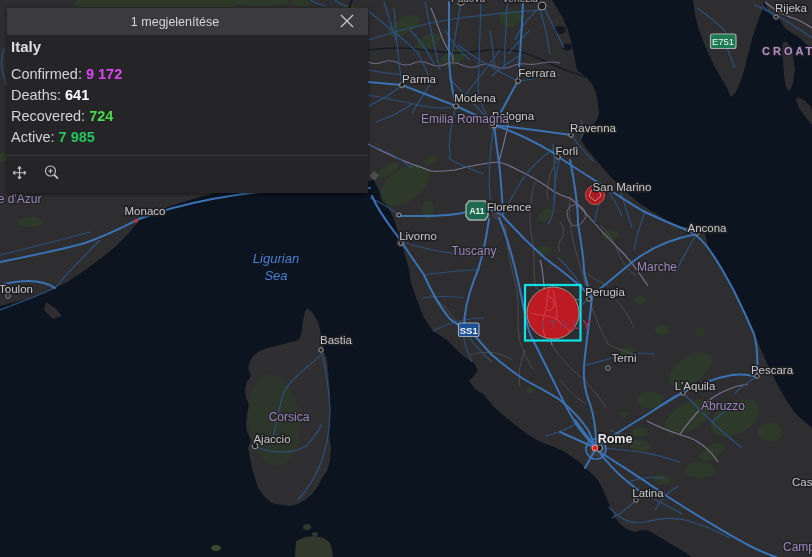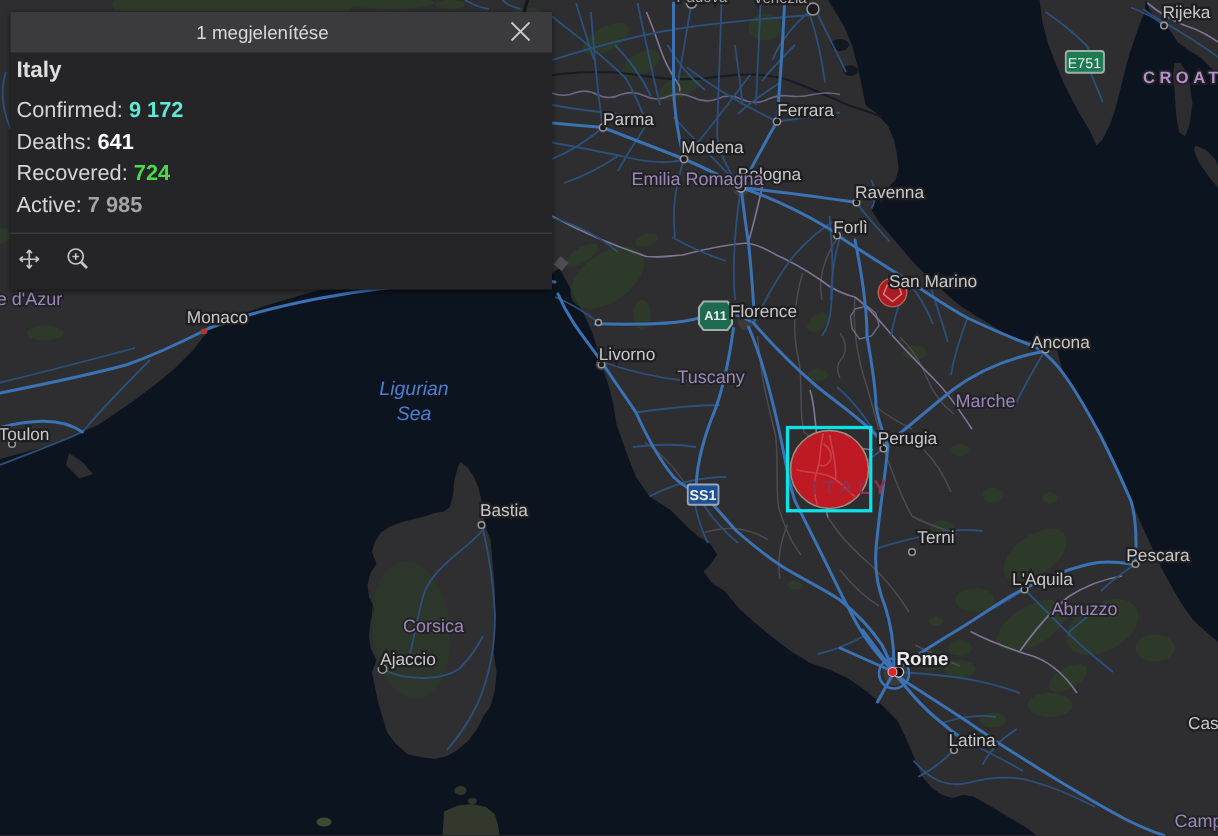--- a/index.html
+++ b/index.html
@@ -331,24 +331,24 @@
 <div class="popup">
   <div class="ph">
     <div class="pt">1 megjelenítése</div>
     <div class="pc">
       <svg width="14" height="14" viewBox="0 0 14 14" style="margin-bottom:1px">
           <path d="M1,1 L13,13 M13,1 L1,13" stroke="#c9c9c9" stroke-width="1.2"></path>
         </svg>
     </div>
   </div>
   <div class="pl" style="top:30px;font-size:15px;font-weight:bold;color:#dedede;">Italy</div>
-  <div class="pl" style="top:58px;">Confirmed: <b style="color:#5eead4">9 172</b></div>
+  <div class="pl" style="top:58px;">Confirmed: <b style="color:#d946ef">9 172</b></div>
   <div class="pl" style="top:79px;">Deaths: <b style="color:#ffffff">641</b></div>
   <div class="pl" style="top:100px;text-align:right;">Recovered: <b style="color:#4cd94c">724</b></div>
-  <div class="pl" style="top:121px;">Active: <b style="color:#a3a3a3">7 985</b></div>
+  <div class="pl" style="top:121px;">Active: <b style="color:#22c55e">7 985</b></div>
   <div class="sep"></div>
   <div class="icons">
     <svg width="70" height="30" viewBox="0 0 70 30">
       <g stroke="#c6c6c6" stroke-width="1.1" fill="none">
         <path d="M12.5,9 L12.5,20.5 M6.5,14.8 L18.5,14.8"></path>
         <path d="M12.5,8.6 L10.8,10.8 M12.5,8.6 L14.2,10.8 M12.5,20.9 L10.8,18.7 M12.5,20.9 L14.2,18.7 M6.1,14.8 L8.3,13.1 M6.1,14.8 L8.3,16.5 M18.9,14.8 L16.7,13.1 M18.9,14.8 L16.7,16.5"></path>
         <circle cx="43.5" cy="13" r="5"></circle>
         <path d="M47.2,16.8 L51,20.7" stroke-width="1.8"></path>
         <path d="M41.3,13 L45.7,13 M43.5,10.8 L43.5,15.2"></path>
       </g>

